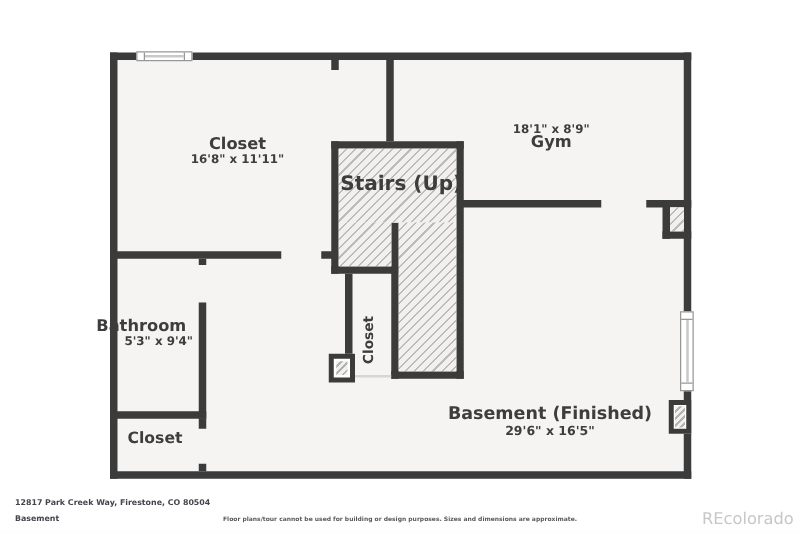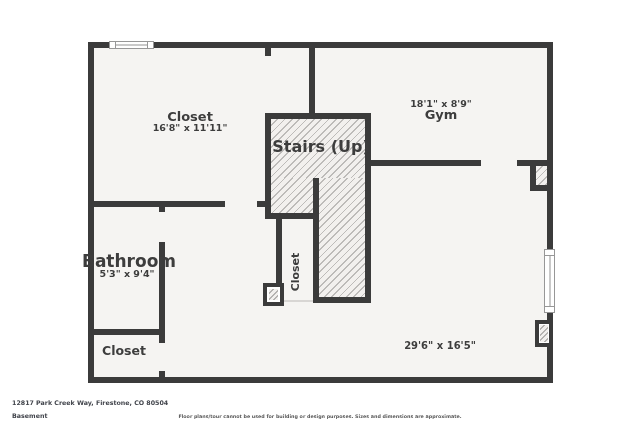--- a/index.html
+++ b/index.html
@@ -87,24 +87,26 @@
   <div class="label" style="left:190px;top:116px;font-size:13px;">Closet</div>
   <div class="label" style="left:190px;top:128px;font-size:9.5px;">16'8" x 11'11"</div>
 
   <div class="label" style="left:441px;top:91px;font-size:13px;margin-top:23px;">Gym</div>
   <div class="label" style="left:441px;top:104px;font-size:9.5px;">18'1" x 8'9"</div>
 
   <div class="label" style="left:321px;top:147px;font-size:16px;">Stairs (Up)</div>
 
   <div class="label rot" style="left:295px;top:272px;font-size:11px;">Closet</div>
 
-  <div class="label" style="left:129px;top:261px;font-size:17px;">Bathroom</div>
+  <div class="label" style="left:113px;top:261px;font-size:13px;">Bathroom</div>
   <div class="label" style="left:127px;top:274px;font-size:9.5px;">5'3" x 9'4"</div>
 
   <div class="label" style="left:124px;top:351px;font-size:12.5px;">Closet</div>
 
+  <div class="label" style="left:440px;top:331px;font-size:14px;">Basement (Finished)</div>
   <div class="label" style="left:440px;top:346px;font-size:10px;">29'6" x 16'5"</div>
 
   <div class="footer-text" style="left:12px;top:399px;font-size:6.3px;">12817 Park Creek Way, Firestone, CO 80504</div>
   <div class="footer-text" style="left:12px;top:412px;font-size:6.3px;">Basement</div>
   <div class="footer-text" style="left:0;right:0;top:414px;text-align:center;font-size:4.8px;font-weight:600;color:#5a5a5a;">Floor plans/tour cannot be used for building or design purposes. Sizes and dimensions are approximate.</div>
+  <div id="watermark" style="right:5px;top:408px;font-size:13px;">REcolorado</div>
 
 </div>
 
 </body></html>

